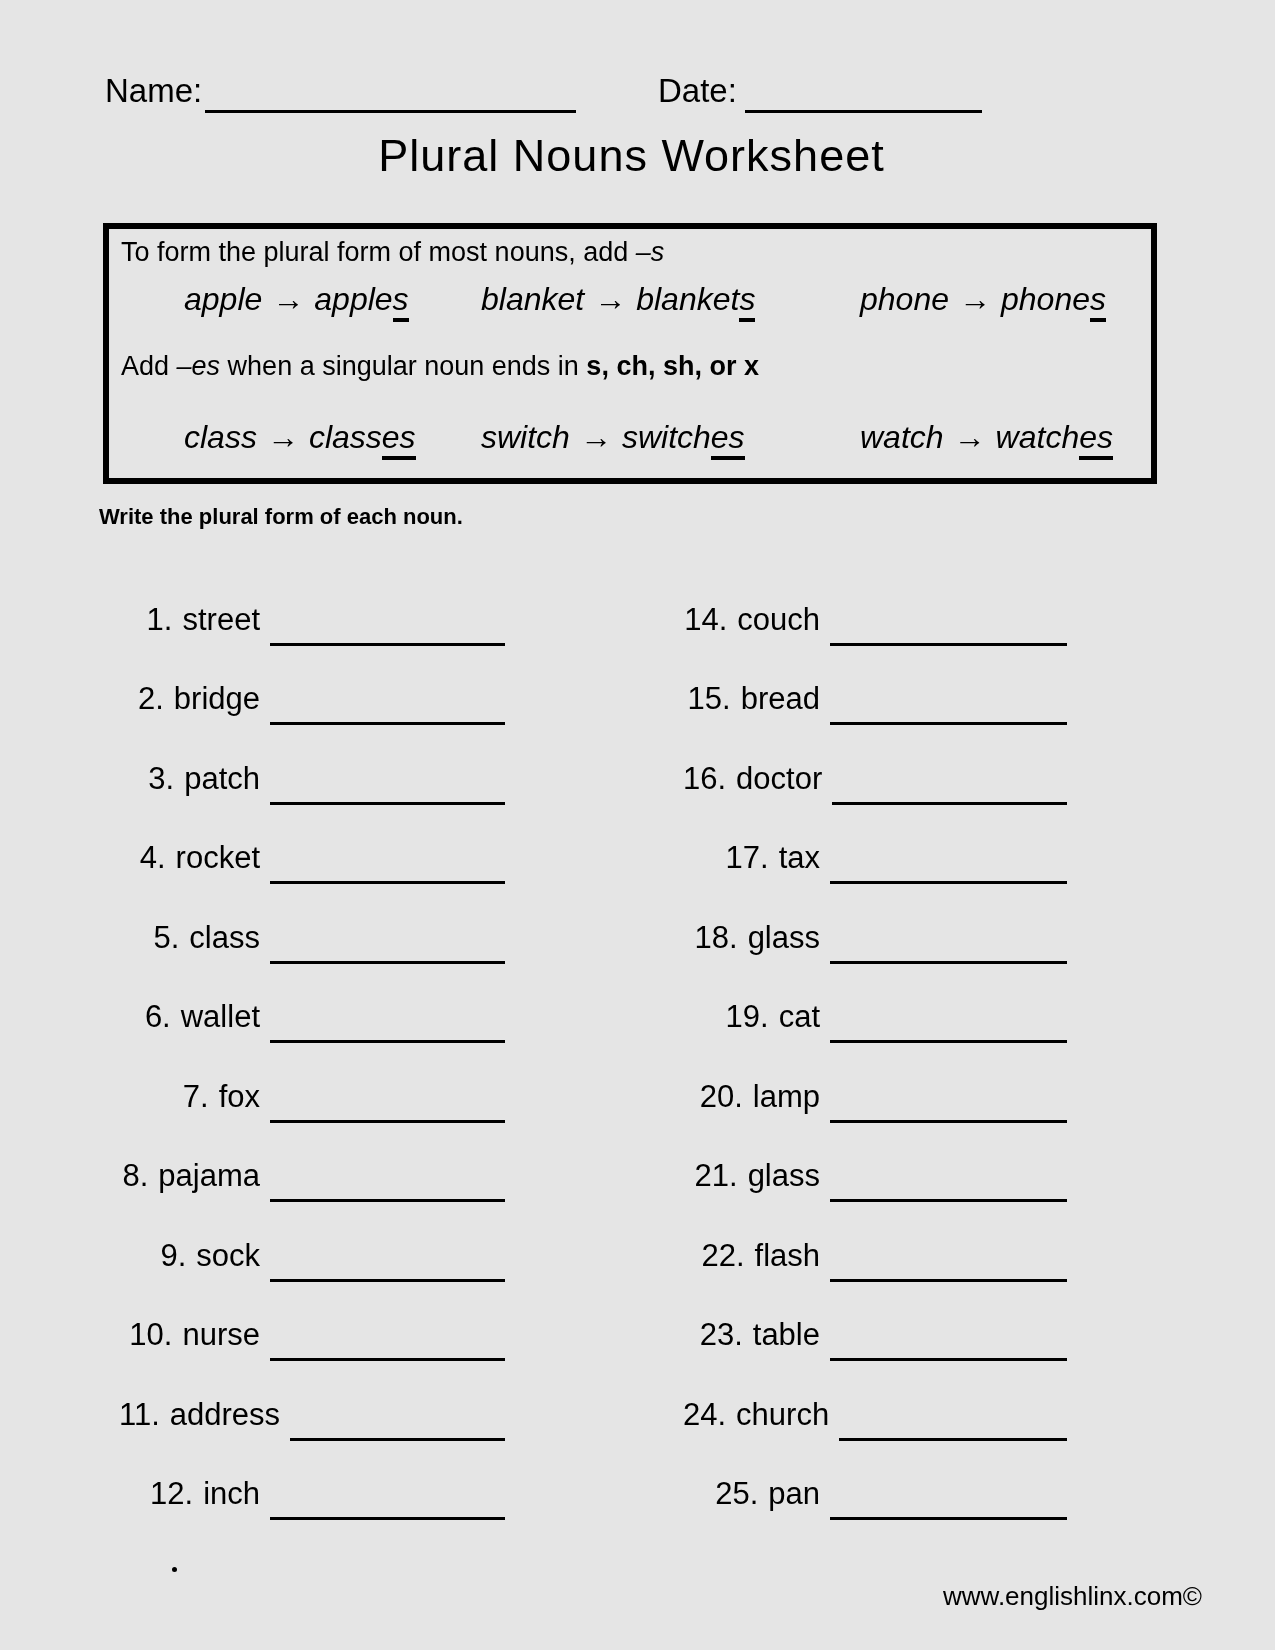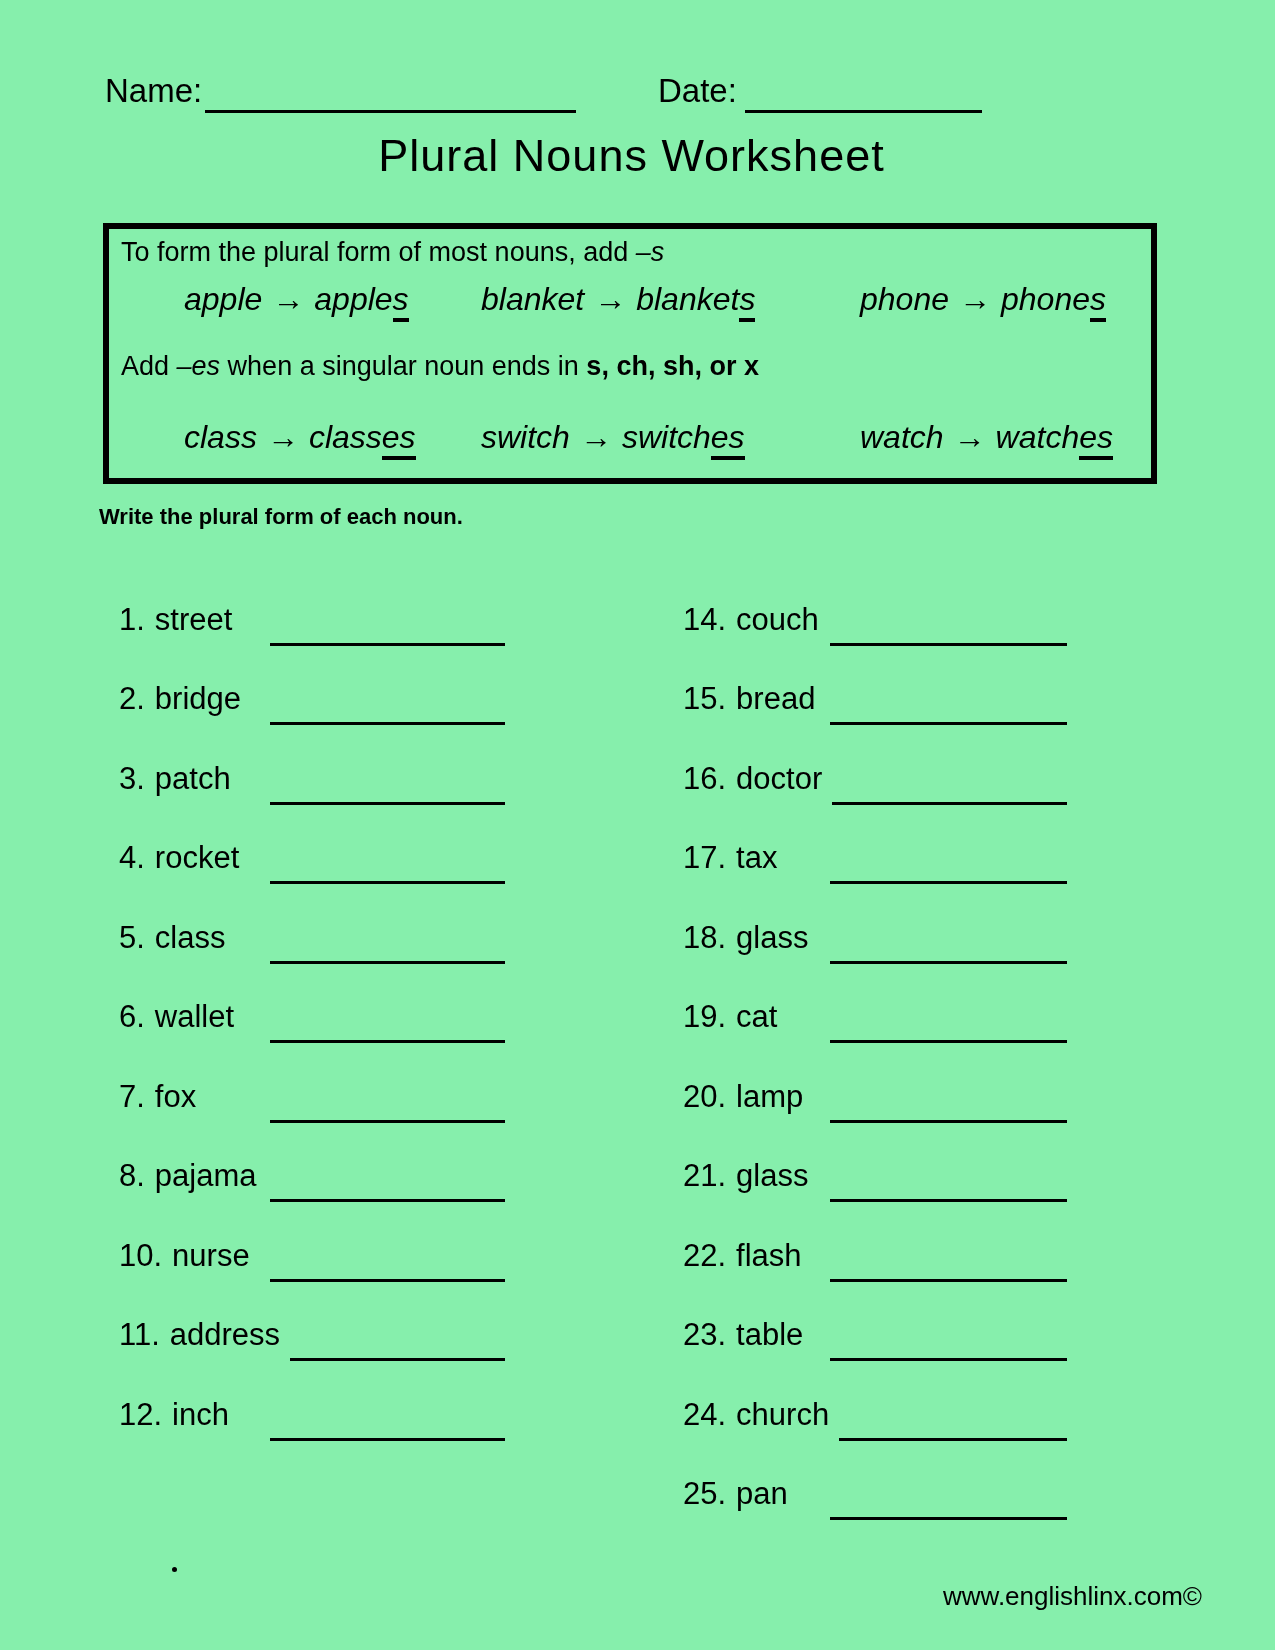--- a/index.html
+++ b/index.html
@@ -1,17 +1,17 @@
 <!DOCTYPE html>
 <html><head>
 <meta charset="utf-8">
 <style>
   html, body { margin:0; padding:0; background:#ffffff; }
   body { font-family:"Liberation Sans", sans-serif; color:#000; }
-  .page { position:relative; width:1275px; height:1650px; background:#86efac; overflow:hidden; }
+  .page { position:relative; width:1275px; height:1650px; background:#e5e5e5; overflow:hidden; }
 
   
   .lbl { position:absolute; font-size:33px; }
   .writeline { position:absolute; border-bottom:3px solid #000; }
   .title { position:absolute; top:130px; left:0; width:1263px; text-align:center;
            font-size:45px; letter-spacing:1px; }
 
   
   .rulebox { position:absolute; left:103px; top:223px; width:1054px; height:261px;
              border:6px solid #000; box-sizing:border-box; }
@@ -19,21 +19,21 @@
   .ex { position:absolute; font-style:italic; font-size:32px; white-space:nowrap; }
   .arrow { margin:0 10px; font-style:normal; }
   .uline { display:inline-block; border-bottom:4px solid #000; padding-bottom:1px; line-height:1.05; }
   .it { font-style:italic; }
   .b { font-weight:bold; }
 
   
   .instruction { position:absolute; left:99px; top:504px; font-size:22px; font-weight:bold; }
 
   
-  .qcol { position:absolute; top:566px; }
+  .qcol { position:absolute; top:566px;text-align:right; }
   .qcol.left  { left:119px; width:386px; }
   .qcol.right { left:683px; width:384px; }
   .q-row { display:flex; align-items:flex-end; height:79.5px; }
   .q-label { font-size:31px; white-space:nowrap; padding-bottom:8px; padding-right:10px; }
   .qcol.left  .q-label { min-width:151px; box-sizing:border-box; }
   .qcol.right .q-label { min-width:147px; box-sizing:border-box; }
   .q-num { margin-right:10px; }
   .q-blank { flex:1; border-bottom:3px solid #000; height:45px; }
 
   
@@ -99,20 +99,24 @@
       </div>
     <div class="q-row">
         <span class="q-label"><span class="q-num">7.</span><span>fox</span></span>
         <span class="q-blank"></span>
       </div>
     <div class="q-row">
         <span class="q-label"><span class="q-num">8.</span><span>pajama</span></span>
         <span class="q-blank"></span>
       </div>
     <div class="q-row">
+        <span class="q-label"><span class="q-num">9.</span><span>sock</span></span>
+        <span class="q-blank"></span>
+      </div>
+    <div class="q-row">
         <span class="q-label"><span class="q-num">10.</span><span>nurse</span></span>
         <span class="q-blank"></span>
       </div>
     <div class="q-row">
         <span class="q-label"><span class="q-num">11.</span><span>address</span></span>
         <span class="q-blank"></span>
       </div>
     <div class="q-row">
         <span class="q-label"><span class="q-num">12.</span><span>inch</span></span>
         <span class="q-blank"></span>

